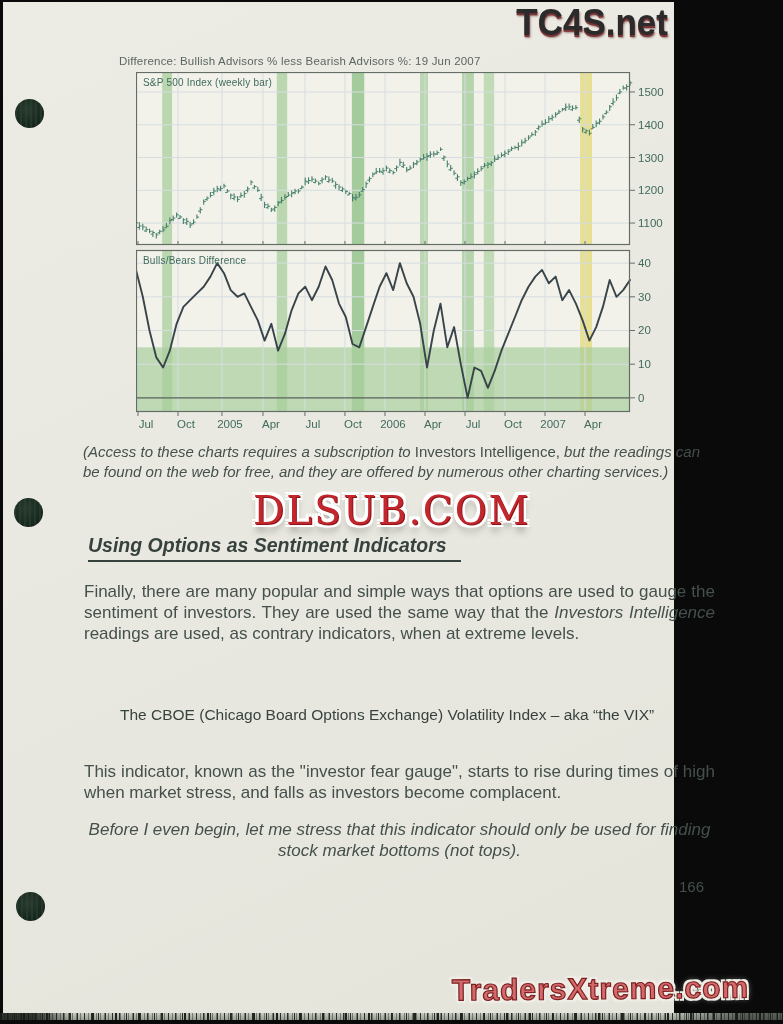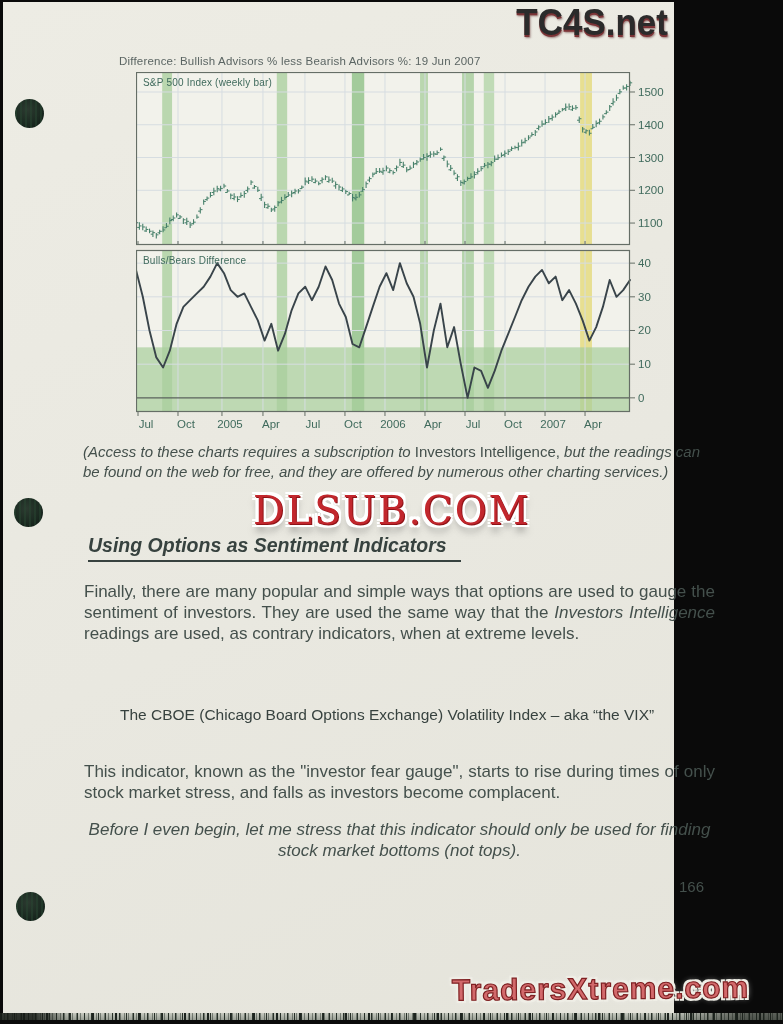--- a/index.html
+++ b/index.html
@@ -608,21 +608,21 @@
 
   <div class="dlsub">DLSUB.COM</div>
 
   <div class="sec-head">Using Options as Sentiment Indicators</div>
 
   <div class="body-p p1"><span>Finally, there are many popular and simple ways that options are used to gauge the sentiment of investors.  They are used the same way that the </span><i>Investors Intelligence</i><span> readings are used, as contrary indicators, when at extreme levels.</span></div>
 
 
   <div class="sub-head">The CBOE (Chicago Board Options Exchange) Volatility Index – aka “the VIX”</div>
 
-  <div class="body-p p3">This indicator, known as the "investor fear gauge", starts to rise during times of only stock market stress, and falls as investors become complacent.</div>
+  <div class="body-p p3">This indicator, known as the "investor fear gauge", starts to rise during times of high when market stress, and falls as investors become complacent.</div>
 
   <div class="body-p p4">Before I even begin, let me stress that this indicator should only be used for finding stock market bottoms (not tops).</div>
 
   <div class="page-num">166</div>
 
 </div>
 
 <div class="edge-strip"></div>
 
 <div class="traders">TradersXtreme.com</div>

